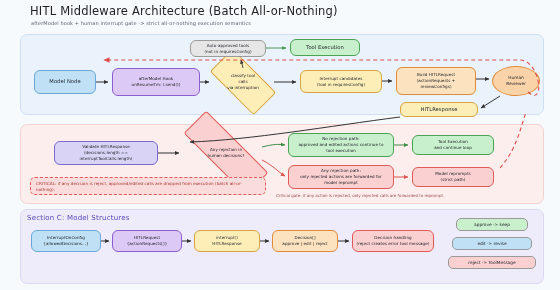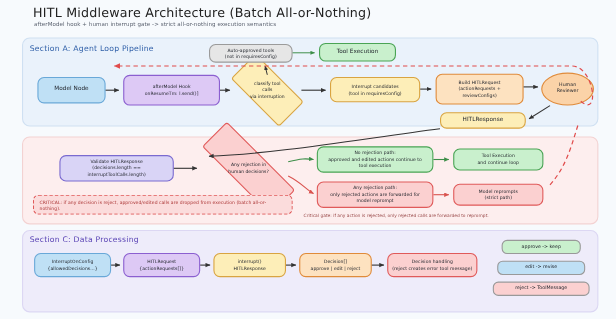--- a/index.html
+++ b/index.html
@@ -86,21 +86,20 @@
 </style>
 </head>
 <body>
 
 <div id="canvas">
 
   <div class="title">HITL Middleware Architecture (Batch All-or-Nothing)</div>
   <div class="subtitle">afterModel hook + human interrupt gate -&gt; strict all-or-nothing execution semantics</div>
 
   <div class="panel panel-a"></div>
-  <div class="panel-label lab-a">Section A: Agent Loop Pipeline</div>
 
   <div class="node blue big" style="left:34px;top:70px;width:62px;height:24px;">Model Node</div>
 
   <div class="node purple" style="left:112px;top:68px;width:88px;height:28px;white-space:pre-line;">afterModel Hook
 onResumeTm: l.send()]</div>
 
   <div class="diamond" style="left:212px;top:66px;width:62px;height:32px;">
     <div class="dshape"></div>
     <div class="dtext" style="white-space:pre-line;">classify tool
 calls
@@ -147,21 +146,21 @@
 model reprompt</div>
 
   <div class="node red" style="left:412px;top:167px;width:82px;height:20px;white-space:pre-line;">Model reprompts
 (strict path)</div>
 
   <div class="note" style="left:30px;top:177px;width:236px;height:18px;">CRITICAL: if any decision is reject, approved/edited calls are dropped from execution (batch all-or-nothing).</div>
 
   <div class="plainnote" style="left:276px;top:193px;">Critical gate: if any action is rejected, only rejected calls are forwarded to reprompt.</div>
 
   <div class="panel panel-c"></div>
-  <div class="panel-label lab-c">Section C: Data Processing</div>
+  <div class="panel-label lab-c">Section C: Model Structures</div>
 
   <div class="node blue" style="left:31px;top:230px;width:70px;height:22px;white-space:pre-line;">InterruptOnConfig
 {allowedDecisions...}</div>
 
   <div class="node purple" style="left:112px;top:230px;width:70px;height:22px;white-space:pre-line;">HITLRequest
 {actionRequests[]}</div>
 
   <div class="node yellow" style="left:194px;top:230px;width:66px;height:22px;white-space:pre-line;">interrupt()
 HITLResponse</div>
 

